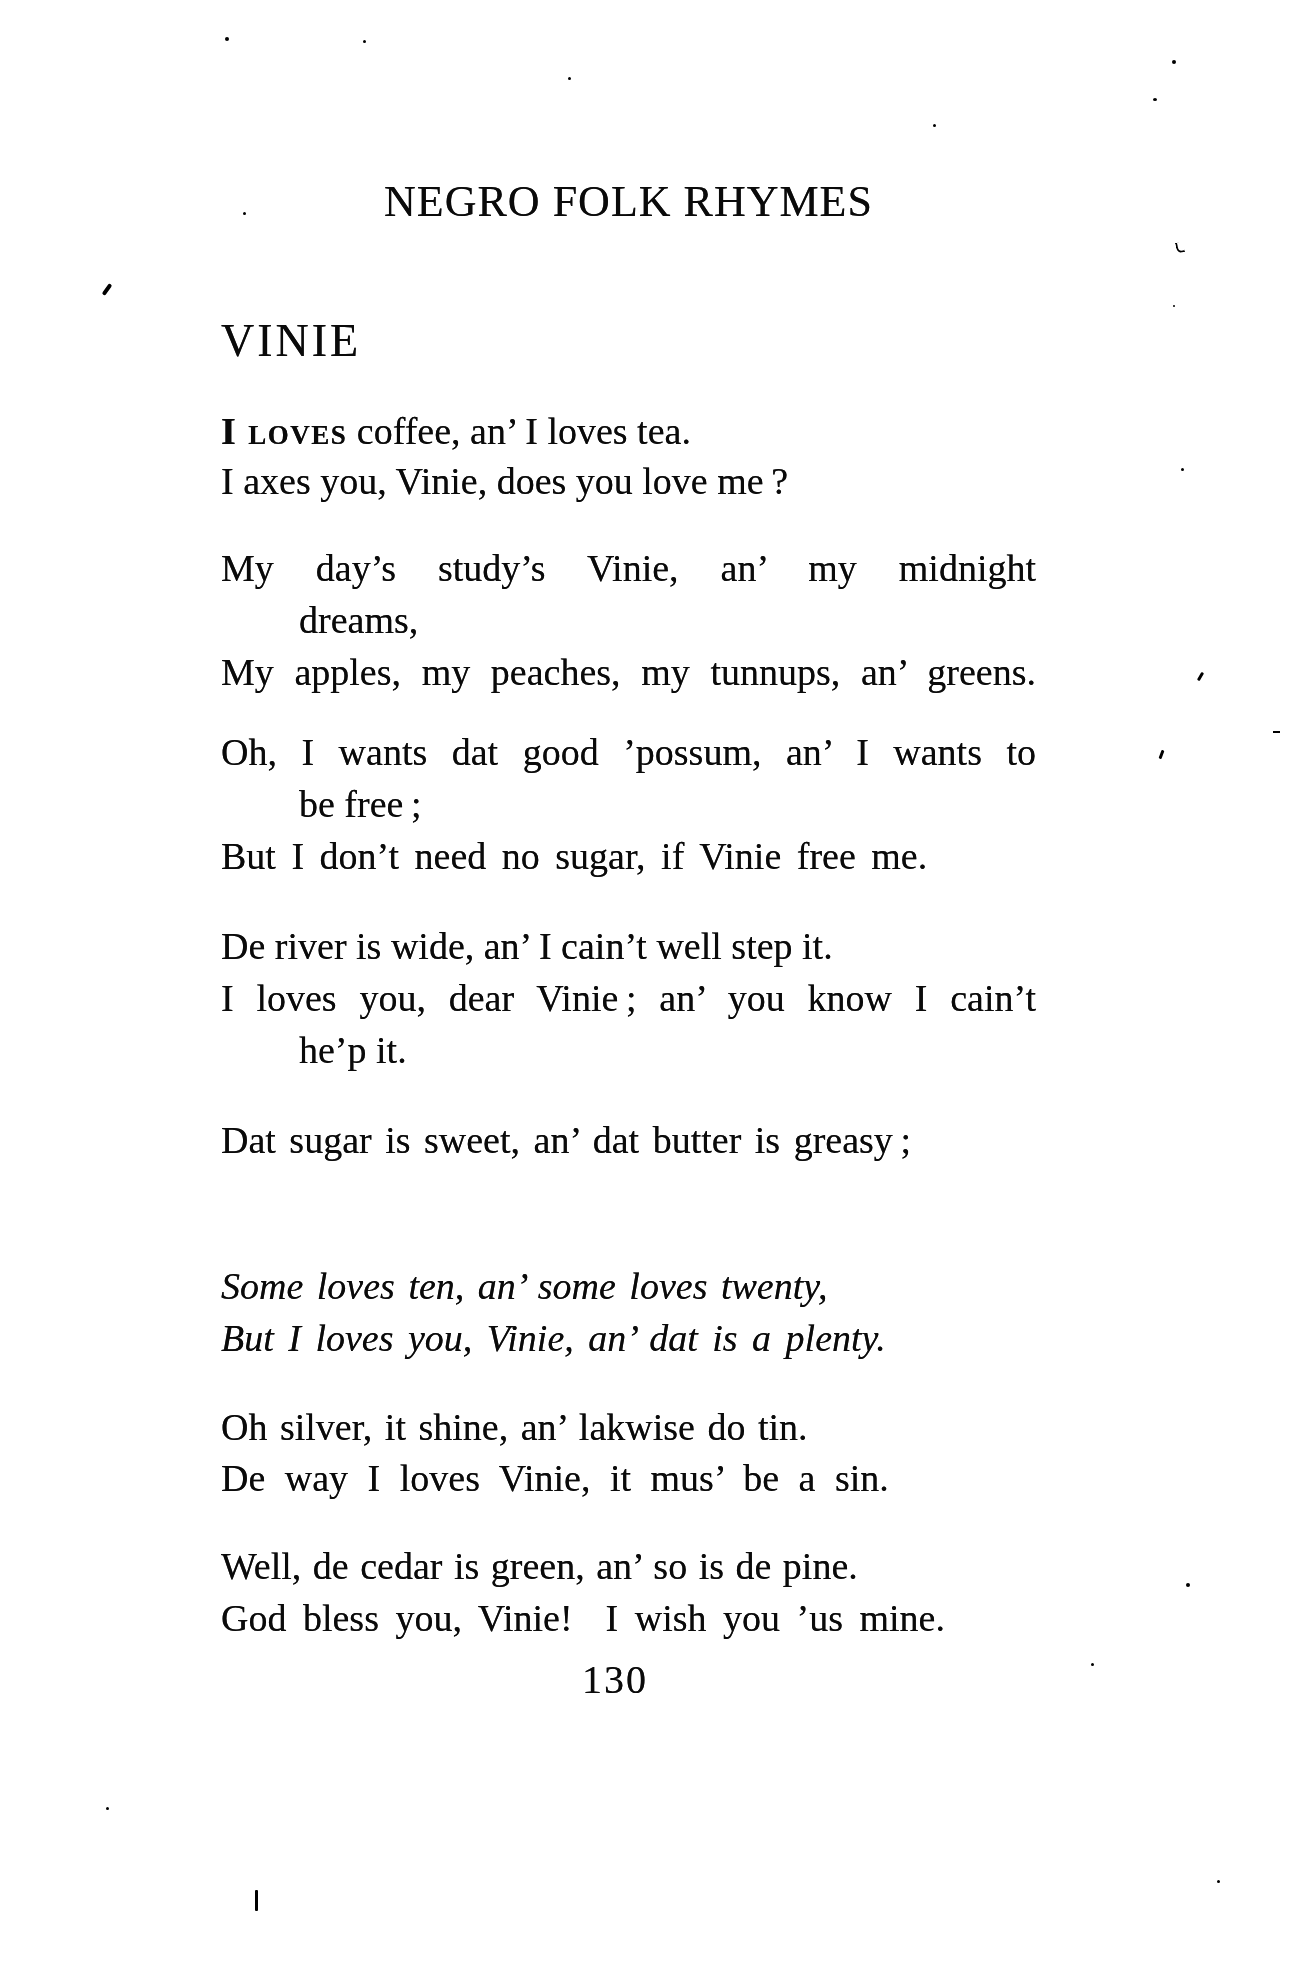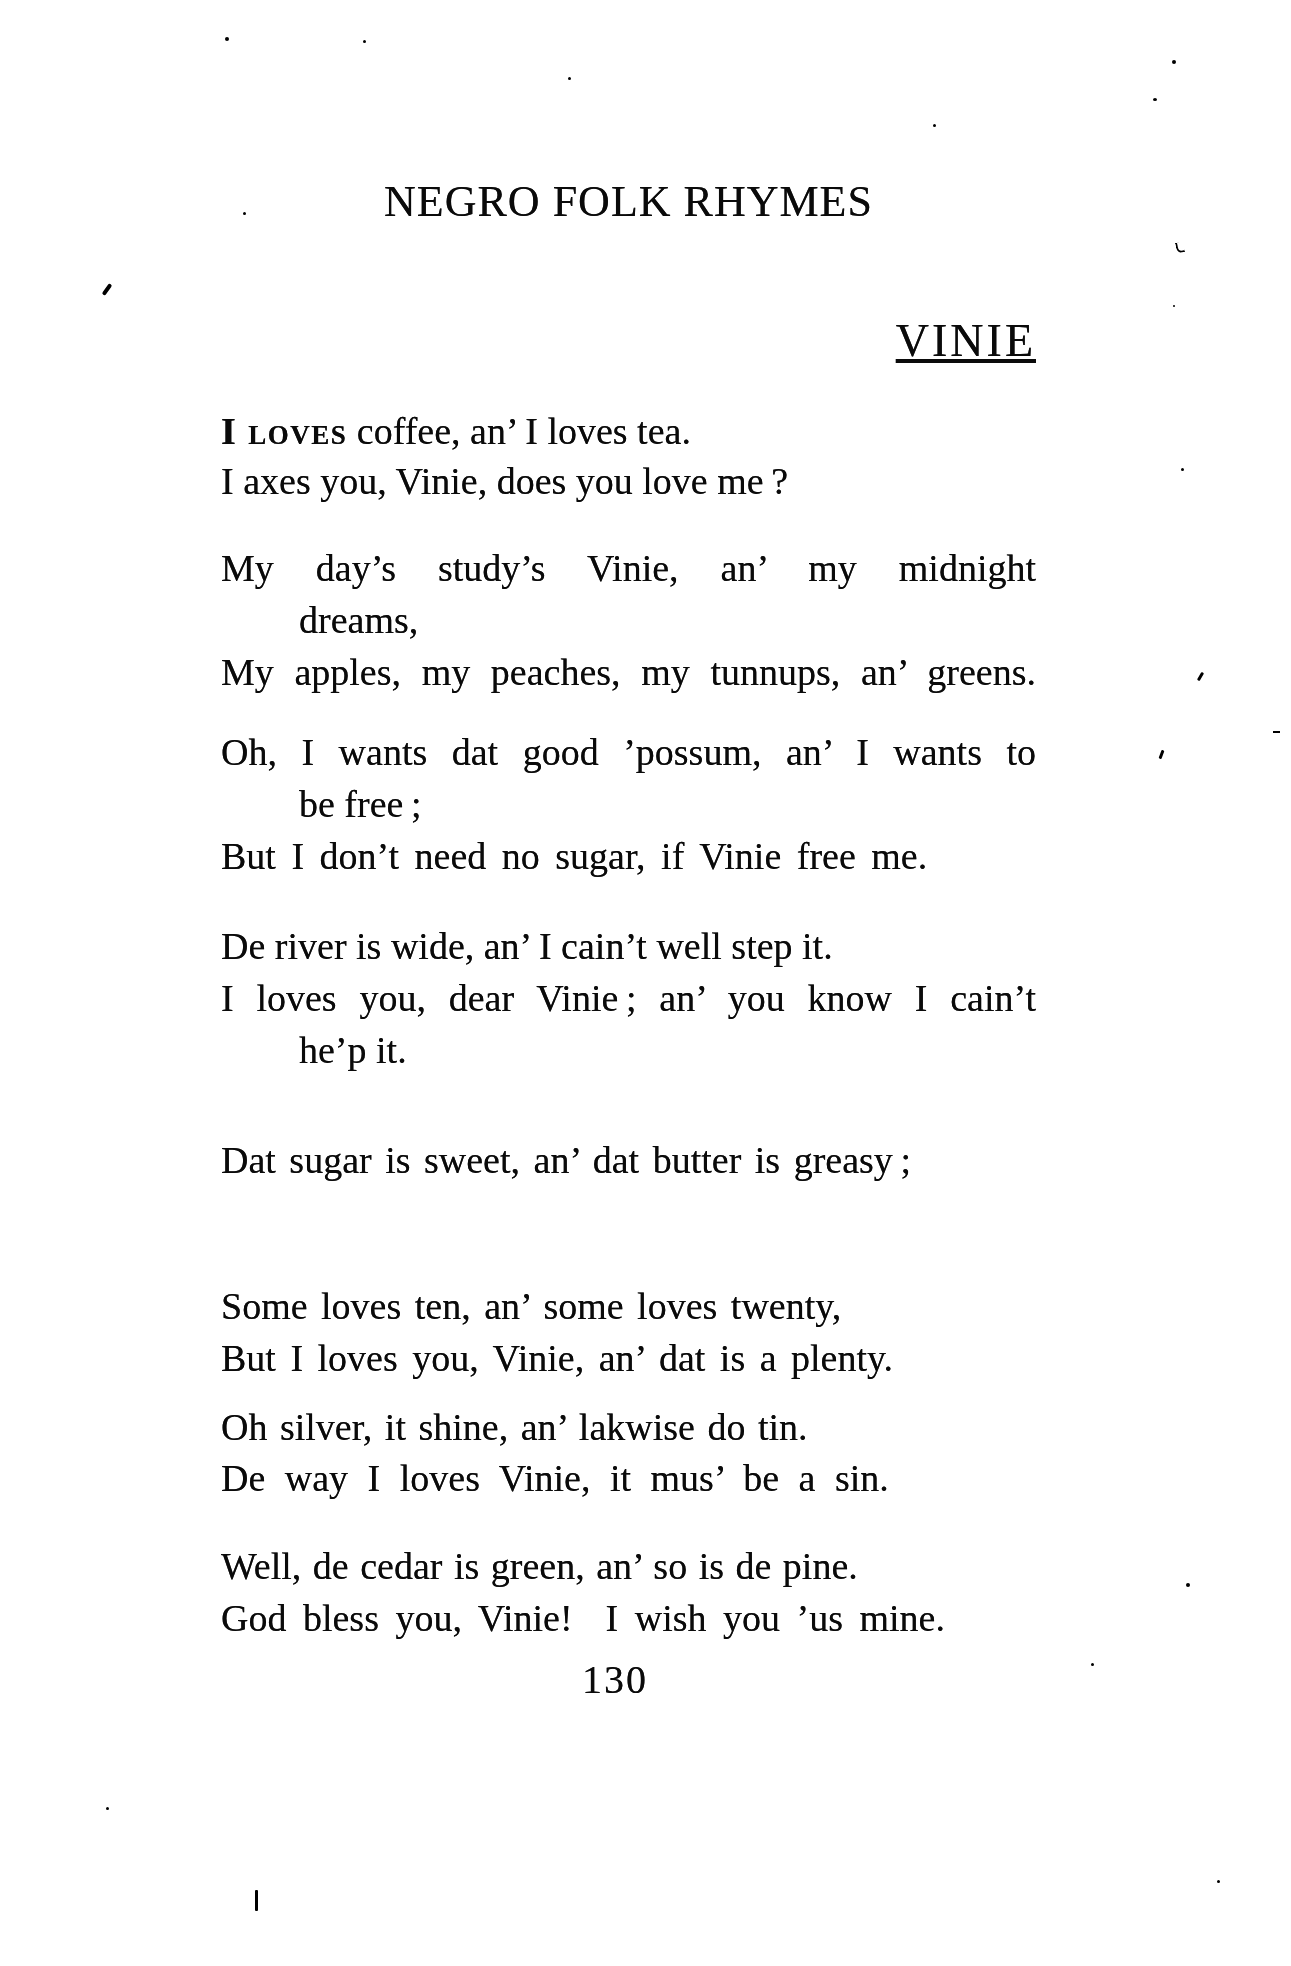--- a/index.html
+++ b/index.html
@@ -8,38 +8,38 @@
     background:#ffffff;color:#0a0a0a;
     font-family:"Liberation Serif","DejaVu Serif",serif;
     text-shadow:0 0 .5px rgba(0,0,0,.75);
   }
   .block{position:absolute;left:221px;width:815px;}
   .running-header{
     top:180px;text-align:center;font-size:44px;line-height:44px;
     letter-spacing:1px;white-space:nowrap;
   }
   .poem-title{
-    top:318px;text-align:right;font-size:46px;line-height:46px;
-    letter-spacing:3px;white-space:nowrap;text-decoration:underline;
+    top:318px;text-align:left;font-size:46px;line-height:46px;
+    letter-spacing:3px;white-space:nowrap;
   }
   .stanza{position:absolute;left:221px;width:815px;font-size:38px;}
   .s1{top:406px;line-height:50px;}
   .s2{top:542px;line-height:52px;}
   .s3{top:726px;line-height:52px;}
   .s4{top:920px;line-height:52px;}
   .s5{top:1114px;line-height:53px;}
-  .s6{top:1260px;line-height:52px;}
+  .s6{top:1260px;line-height:52px;font-style:italic;}
   .s7{top:1402px;line-height:51px;}
   .s8{top:1540px;line-height:52px;}
   .line{white-space:nowrap;}
   .line.justify{white-space:normal;text-align:justify;text-align-last:justify;}
   .indent{padding-left:78px;}
   .sp2{word-spacing:2px;}
   .sp3{word-spacing:3px;}
-  .sp4{word-spacing:4px;margin-top:20px;}
+  .sp4{word-spacing:4px;}
   .sp5{word-spacing:5px;}
   .sp6{word-spacing:6px;}
   .sp7{word-spacing:7px;}
   .sp10{word-spacing:10px;}
   .sc{font-variant:small-caps;letter-spacing:1.5px;font-weight:bold;}
   .page-number{
     position:absolute;left:221px;width:788px;top:1660px;
     text-align:center;font-size:40px;line-height:40px;letter-spacing:2px;
   }
   .speck{position:absolute;background:#000;border-radius:50%;}

